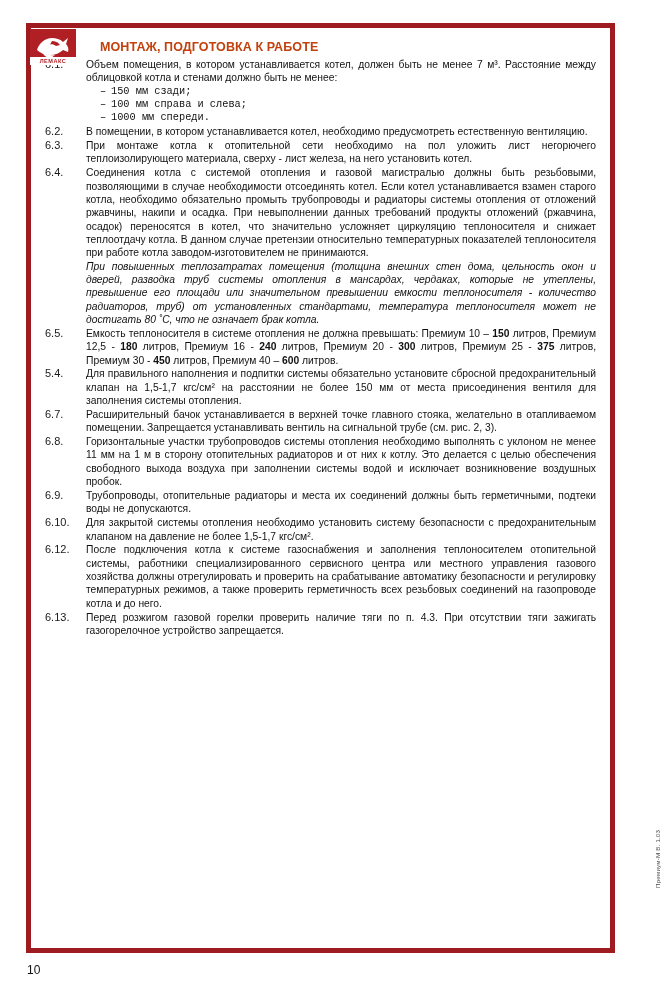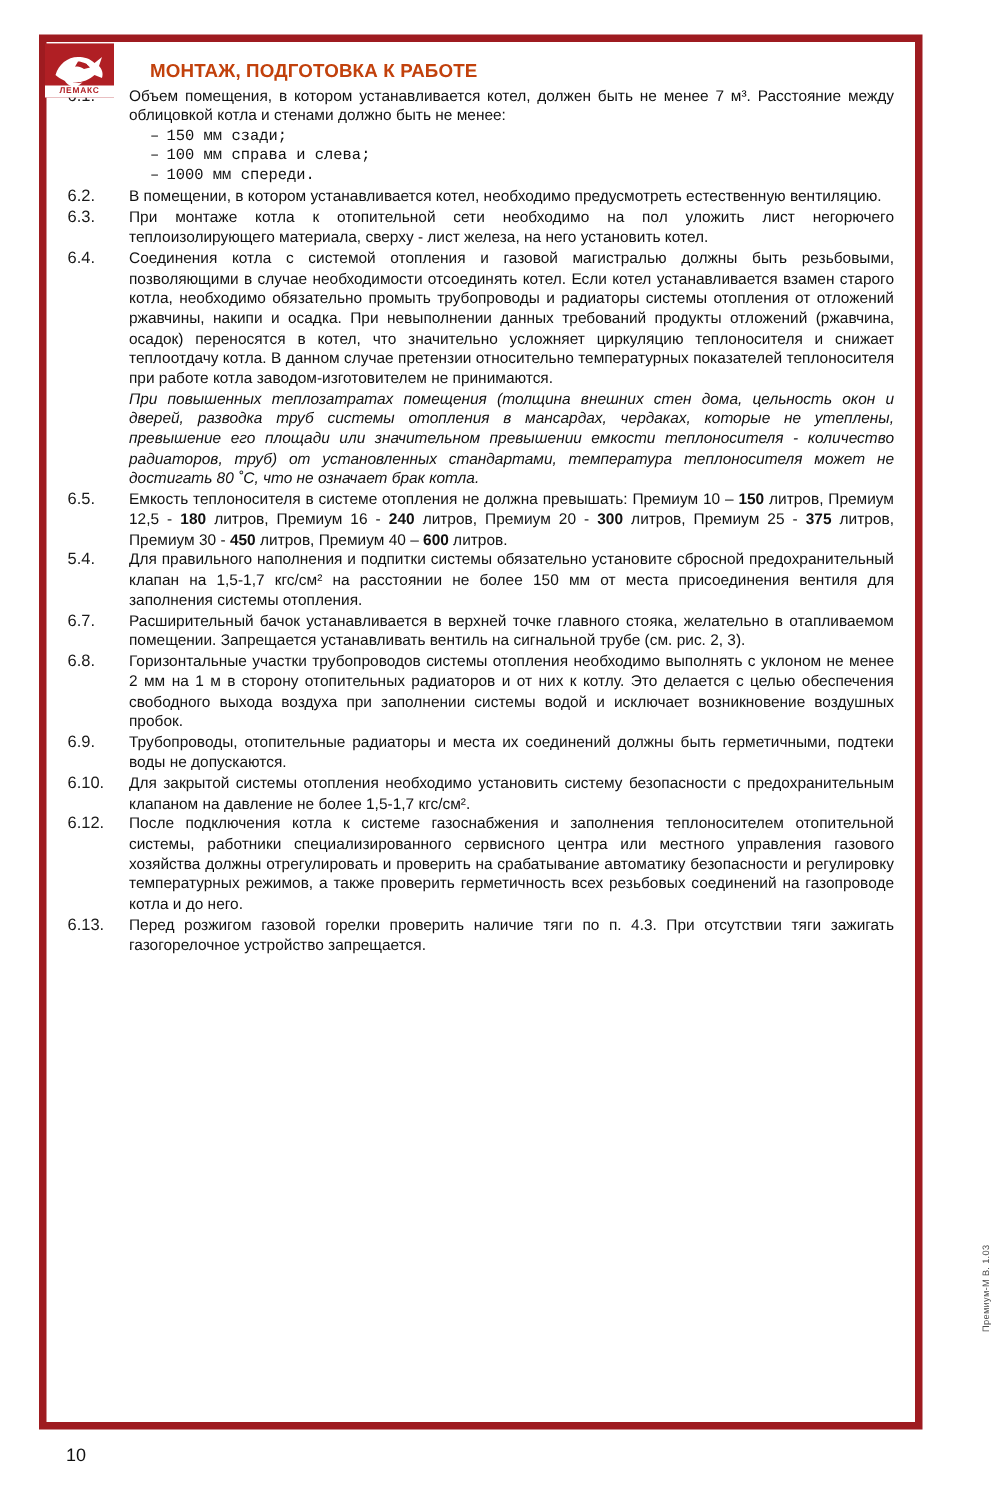--- a/index.html
+++ b/index.html
@@ -133,21 +133,21 @@
   }
   .dash {
     display: inline-block;
     width: 11px;
   }
   b.val { font-weight: bold; }
 
   
   #page-number {
     position: absolute;
-    left: 44px;
+    left: 27px;
     top: 963px;
     font-size: 12px;
     color: #111111;
     font-family: "Liberation Sans", sans-serif;
   }
   #edge-code {
     position: absolute;
     right: 2px;
     top: 830px;
     width: 14px;
@@ -232,21 +232,21 @@
       </div>
       <div class="clause">
         <div class="clause-num">6.7.</div>
         <div class="clause-body">
           <p>Расширительный бачок устанавливается в верхней точке главного стояка, желательно в отапливаемом помещении. Запрещается устанавливать вентиль на сигнальной трубе (см. рис. 2, 3).</p>
         </div>
       </div>
       <div class="clause">
         <div class="clause-num">6.8.</div>
         <div class="clause-body">
-          <p>Горизонтальные участки трубопроводов системы отопления необходимо выполнять с уклоном не менее 2 мм на 1 м в сторону отопительных радиаторов и от них к котлу. Это делается с целью обеспечения свободного выхода воздуха при заполнении системы водой и исключает возникновение воздушных пробок.</p>
+          <p>Горизонтальные участки трубопроводов системы отопления необходимо выполнять с уклоном не менее 11 мм на 1 м в сторону отопительных радиаторов и от них к котлу. Это делается с целью обеспечения свободного выхода воздуха при заполнении системы водой и исключает возникновение воздушных пробок.</p>
         </div>
       </div>
       <div class="clause">
         <div class="clause-num">6.9.</div>
         <div class="clause-body">
           <p>Трубопроводы, отопительные радиаторы и места их соединений должны быть герметичными, подтеки воды не допускаются.</p>
         </div>
       </div>
       <div class="clause">
         <div class="clause-num">6.10.</div>

